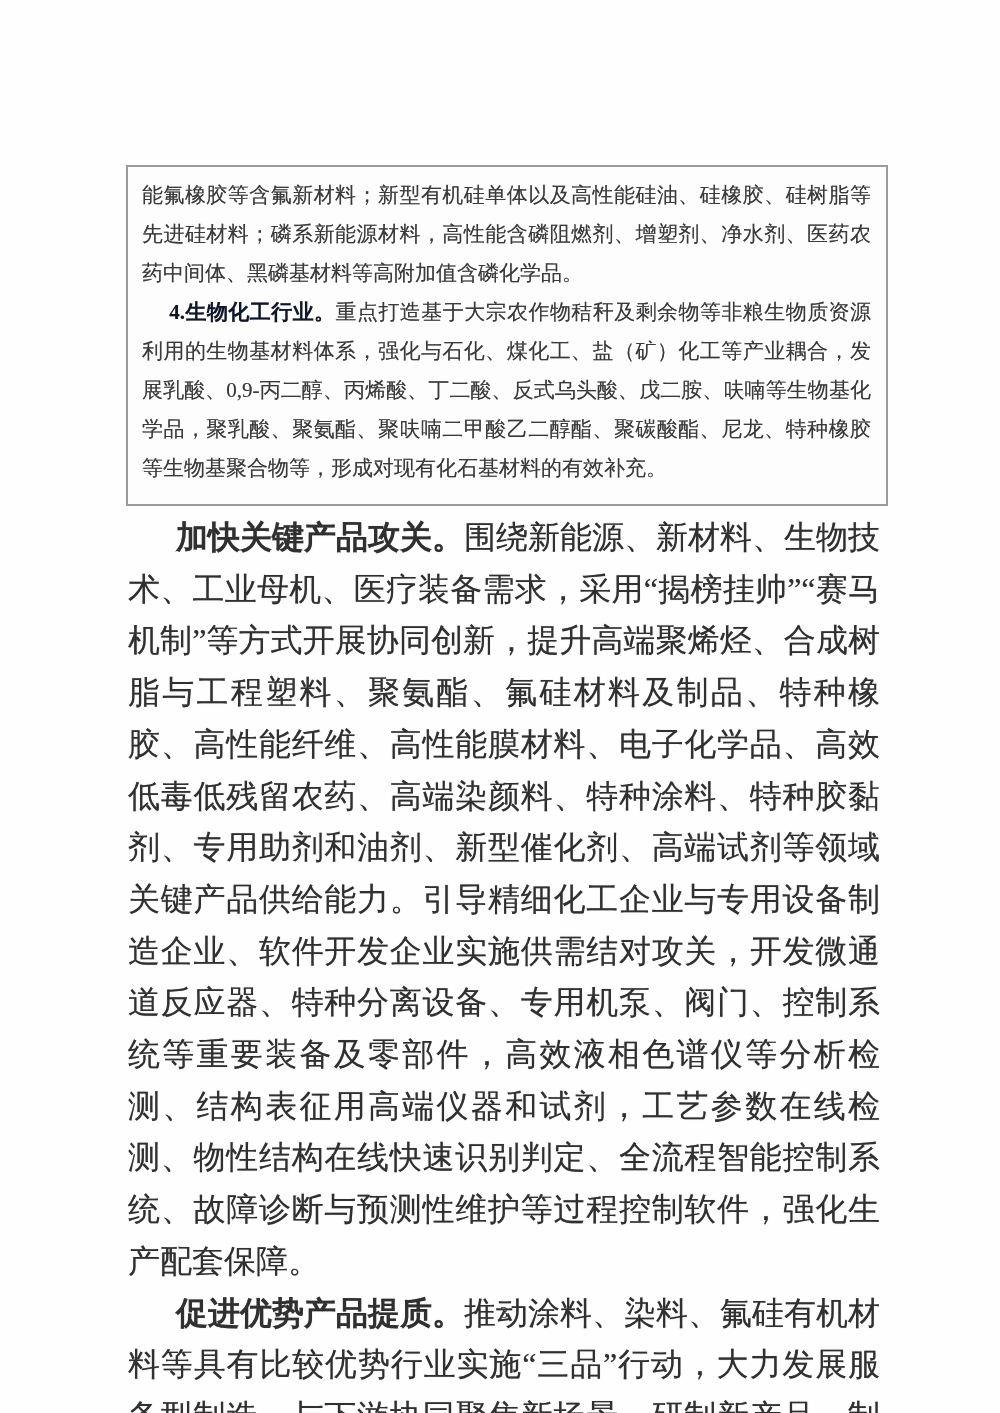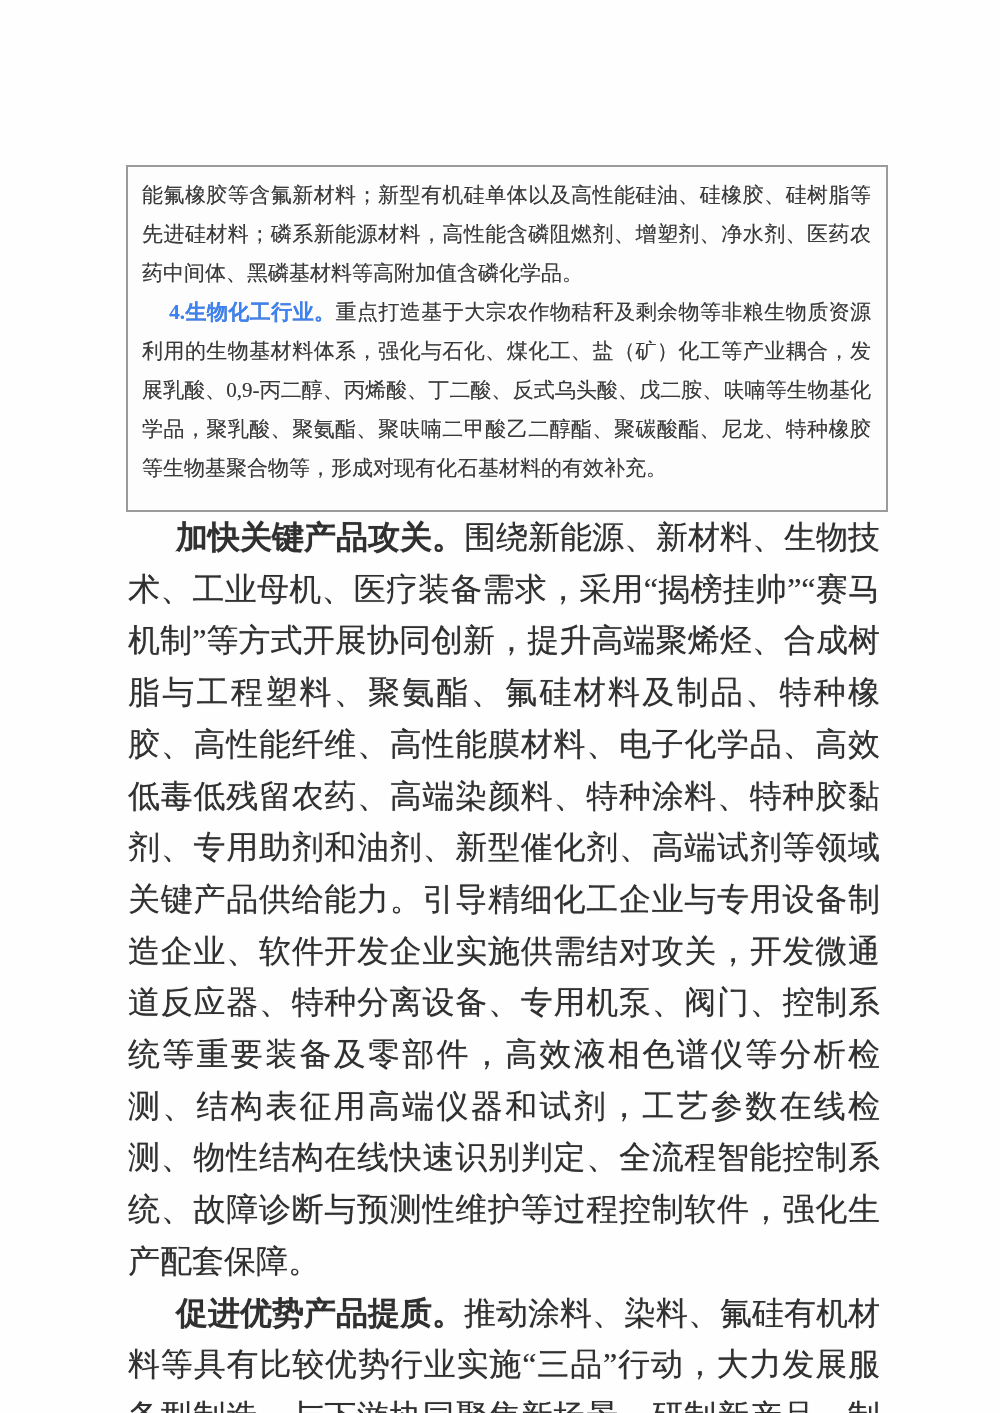--- a/index.html
+++ b/index.html
@@ -16,33 +16,33 @@
     overflow: hidden;
   }
   
   .excerpt-box {
     position: absolute;
     left: 126px;
     top: 165px;
     width: 762px;
     box-sizing: border-box;
     border: 2px solid #9b9b9b;
-    padding: 9px 15px 22px 14px;
+    padding: 9px 15px 16px 14px;
     background: #fdfdfd;
   }
   .box-para {
     margin: 0;
     font-size: 21px;
     line-height: 39px;
     color: #3a3a3a;
     text-align: justify;
     text-shadow: 0 0 0.6px rgba(60,60,60,0.55);
   }
   .box-para.item4 { text-indent: 1.3em; }
-  .box-lead { font-weight: 700; color: #3b82f6; }
+  .box-lead { font-weight: 700; color: #0f172a; }
   
   .body-text {
     position: absolute;
     left: 128px;
     top: 512px;
     width: 752px;
     font-size: 32px;
     line-height: 51.7px;
     color: #303030;
     text-align: justify;

